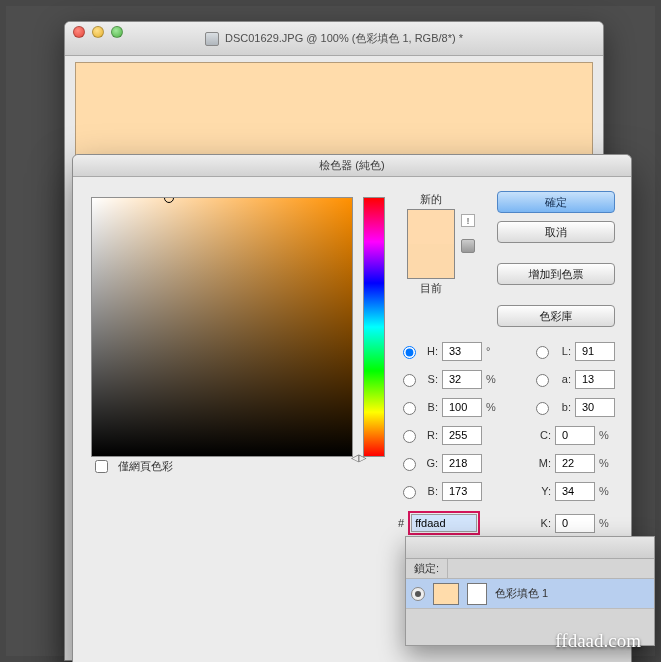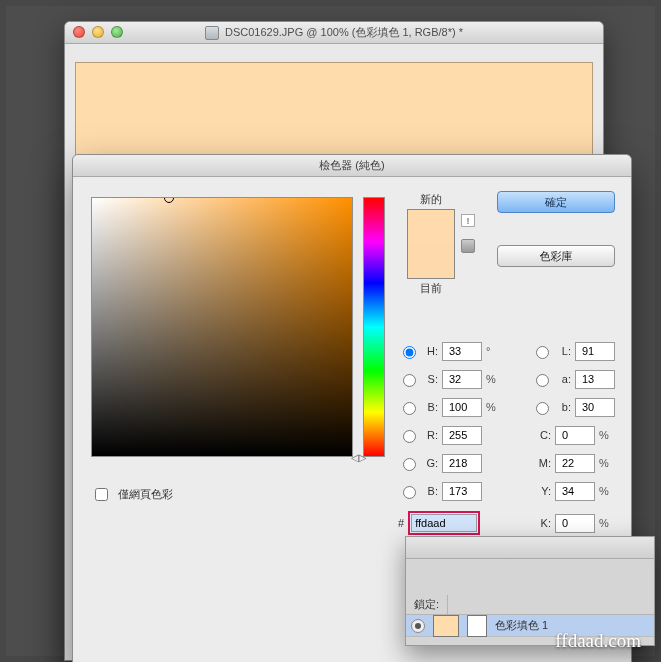--- a/index.html
+++ b/index.html
@@ -6,21 +6,21 @@
   body { margin:0; background:#4d4d4d; width:661px; height:662px; position:relative; overflow:hidden; }
   .outer { position:absolute; inset:0; border:6px solid #474747; background:#4d4d4d; }
 
   
   .dw {
     position:absolute; left:58px; top:15px; width:540px; height:640px;
     background:#e9e9e9; border:1px solid #8a8a8a; border-radius:6px 6px 0 0;
     box-shadow:0 10px 30px rgba(0,0,0,.45);
     overflow:hidden;
   }
-  .dw-title { height:22px; background:linear-gradient(#eee,#d2d2d2);
+  .dw-title { height:34px; background:linear-gradient(#eee,#d2d2d2);
     border-bottom:1px solid #a8a8a8; position:relative; font-size:11px; color:#4e4e4e;
     display:flex; align-items:center; justify-content:center; }
   .traffic { position:absolute; left:8px; top:4px; display:flex; gap:7px; }
   .traffic span { width:12px; height:12px; border-radius:50%; display:block; border:1px solid rgba(0,0,0,.25);}
   .tl-r{background:radial-gradient(circle at 40% 35%, #ff8a80,#e4463a);}
   .tl-y{background:radial-gradient(circle at 40% 35%, #ffe08a,#e6b12f);}
   .tl-g{background:radial-gradient(circle at 40% 35%, #a0e89a,#4fb145);}
   .docicon{ width:14px; height:14px; background:linear-gradient(#dadee2,#b0b6bc); border:1px solid #888; border-radius:2px; margin-right:6px;}
   .dw-body { position:absolute; left:10px; right:10px; top:40px; bottom:0; background:#ffdcab; border:1px solid #b49b79;}
 
@@ -39,21 +39,21 @@
     background:#fff; border:1px solid #8f8f8f; overflow:hidden;}
   .sqframe .sat { position:absolute; inset:0; background:linear-gradient(to right,#fff,#ff9000);}
   .sqframe .bri { position:absolute; inset:0; background:linear-gradient(to bottom, rgba(0,0,0,0), #000);}
   .pick { position:absolute; width:10px; height:10px; border:1px solid #000; border-radius:50%;
     left:72px; top:-5px; background:transparent;}
 
   .hue { position:absolute; left:290px; top:20px; width:22px; height:260px; border:1px solid #8f8f8f;
     background:linear-gradient(to bottom,#ff0000 0%,#ff00ff 17%,#0000ff 33%,#00ffff 50%,#00ff00 67%,#ffff00 83%,#ff0000 100%);}
   .huearrow { position:absolute; left:278px; top:275px; font-size:10px; color:#666;}
 
-  .webonly { position:absolute; left:18px; top:308px; display:flex; align-items:center; gap:6px; font-size:11px; color:#333;}
+  .webonly { position:absolute; left:18px; top:280px; display:flex; align-items:center; gap:6px; font-size:11px; color:#333;}
   .webonly input { width:13px; height:13px;}
 
   .swlabel { font-size:11px; color:#333; text-align:center;}
   .newcur { position:absolute; left:328px; top:15px; width:60px; }
   .swbox { width:48px; height:70px; margin:2px auto; border:1px solid #888; background:#fff; overflow:hidden;}
   .swbox div { height:50%; }
   .sw-new { background:#ffdaad; }
   .sw-cur { background:#fdd9ab; }
   .warnstack { position:absolute; left:388px; top:37px; display:flex; flex-direction:column; gap:12px;}
   .warnA { width:14px; height:13px; background:#fff; border:1px solid #aaa; position:relative;}
@@ -77,23 +77,23 @@
   .lblR { width:18px; text-align:right; margin-right:4px;}
   .hexrow { margin-top:4px;}
   .hexbox { border:2px solid #d1145a; padding:1px 1px; display:inline-flex; align-items:flex-start;}
   .hexinp { width:66px; height:18px; border:1px solid #9a9a9a; background:#d2e4fb; font-size:11px; padding:1px 3px;}
   .hash { margin-right:4px;}
 
   
   .layers { position:absolute; right:0; bottom:10px; width:250px; height:110px;
     background:#d5d5d5; border:1px solid #999; box-shadow:0 10px 24px rgba(0,0,0,.4); font-size:11px; color:#333; overflow:hidden;}
   .lhdr { height:22px; border-bottom:1px solid #aaa; background:linear-gradient(#e6e6e6,#cfcfcf);}
-  .lhdr2 { height:20px; border-bottom:1px solid #b5b5b5; display:flex; align-items:center; gap:8px; padding:0 8px;margin-top:36px;}
+  .lhdr2 { height:20px; border-bottom:1px solid #b5b5b5; display:flex; align-items:center; gap:8px; padding:0 8px;}
   .sep { height:20px; width:1px; background:#b5b5b5;}
-  .lrow { height:22px; display:flex; align-items:center; padding:0 5px; gap:8px; border-bottom:1px solid #bcbcbc;}
+  .lrow { height:30px; display:flex; align-items:center; padding:0 5px; gap:8px; border-bottom:1px solid #bcbcbc;}
   .lrow.active { background:#b8cfef;}
   .eye { width:14px; height:14px; border:1px solid #888; border-radius:50%; position:relative; background:#eee; flex-shrink:0;}
   .eye::after{content:""; position:absolute; left:3px; top:3px; width:6px; height:6px; background:#555; border-radius:50%;}
   .thumb { width:26px; height:22px; background:#ffdcab; border:1px solid #777; flex-shrink:0;}
   .thumb.bc { display:flex; align-items:center; justify-content:center; background:#fff;}
   .sun { width:14px; height:14px; border-radius:50%; background:radial-gradient(#444 30%, transparent 31%); box-shadow:0 0 0 1px #555;}
   .mask { width:20px; height:22px; background:#fff; border:1px solid #777; flex-shrink:0;}
   .layerlabel{ flex:1; }
 
   .credit { position:absolute; right:14px; bottom:4px; font-family:"Segoe Script","Comic Sans MS",cursive; font-size:19px; color:#fff; text-shadow:0 1px 3px rgba(0,0,0,.6);}
@@ -145,21 +145,27 @@
       </div>
       <div class="warnstack">
         <div class="warnA"></div>
         <div class="warnCube"></div>
       </div>
 
       <div class="btncol">
         <div class="mbtn primary">
             <span>確定</span>
           </div>
+        <div class="mbtn">
+            <span>取消</span>
+          </div>
         <div style="height:4px"></div>
+        <div class="mbtn">
+            <span>增加到色票</span>
+          </div>
         <div style="height:4px"></div>
         <div class="mbtn">
             <span>色彩庫</span>
           </div>
       </div>
 
       <div class="fields">
         <div class="row">
           <div class="leftcol">
             <input type="radio" class="radio" checked="" style="">

